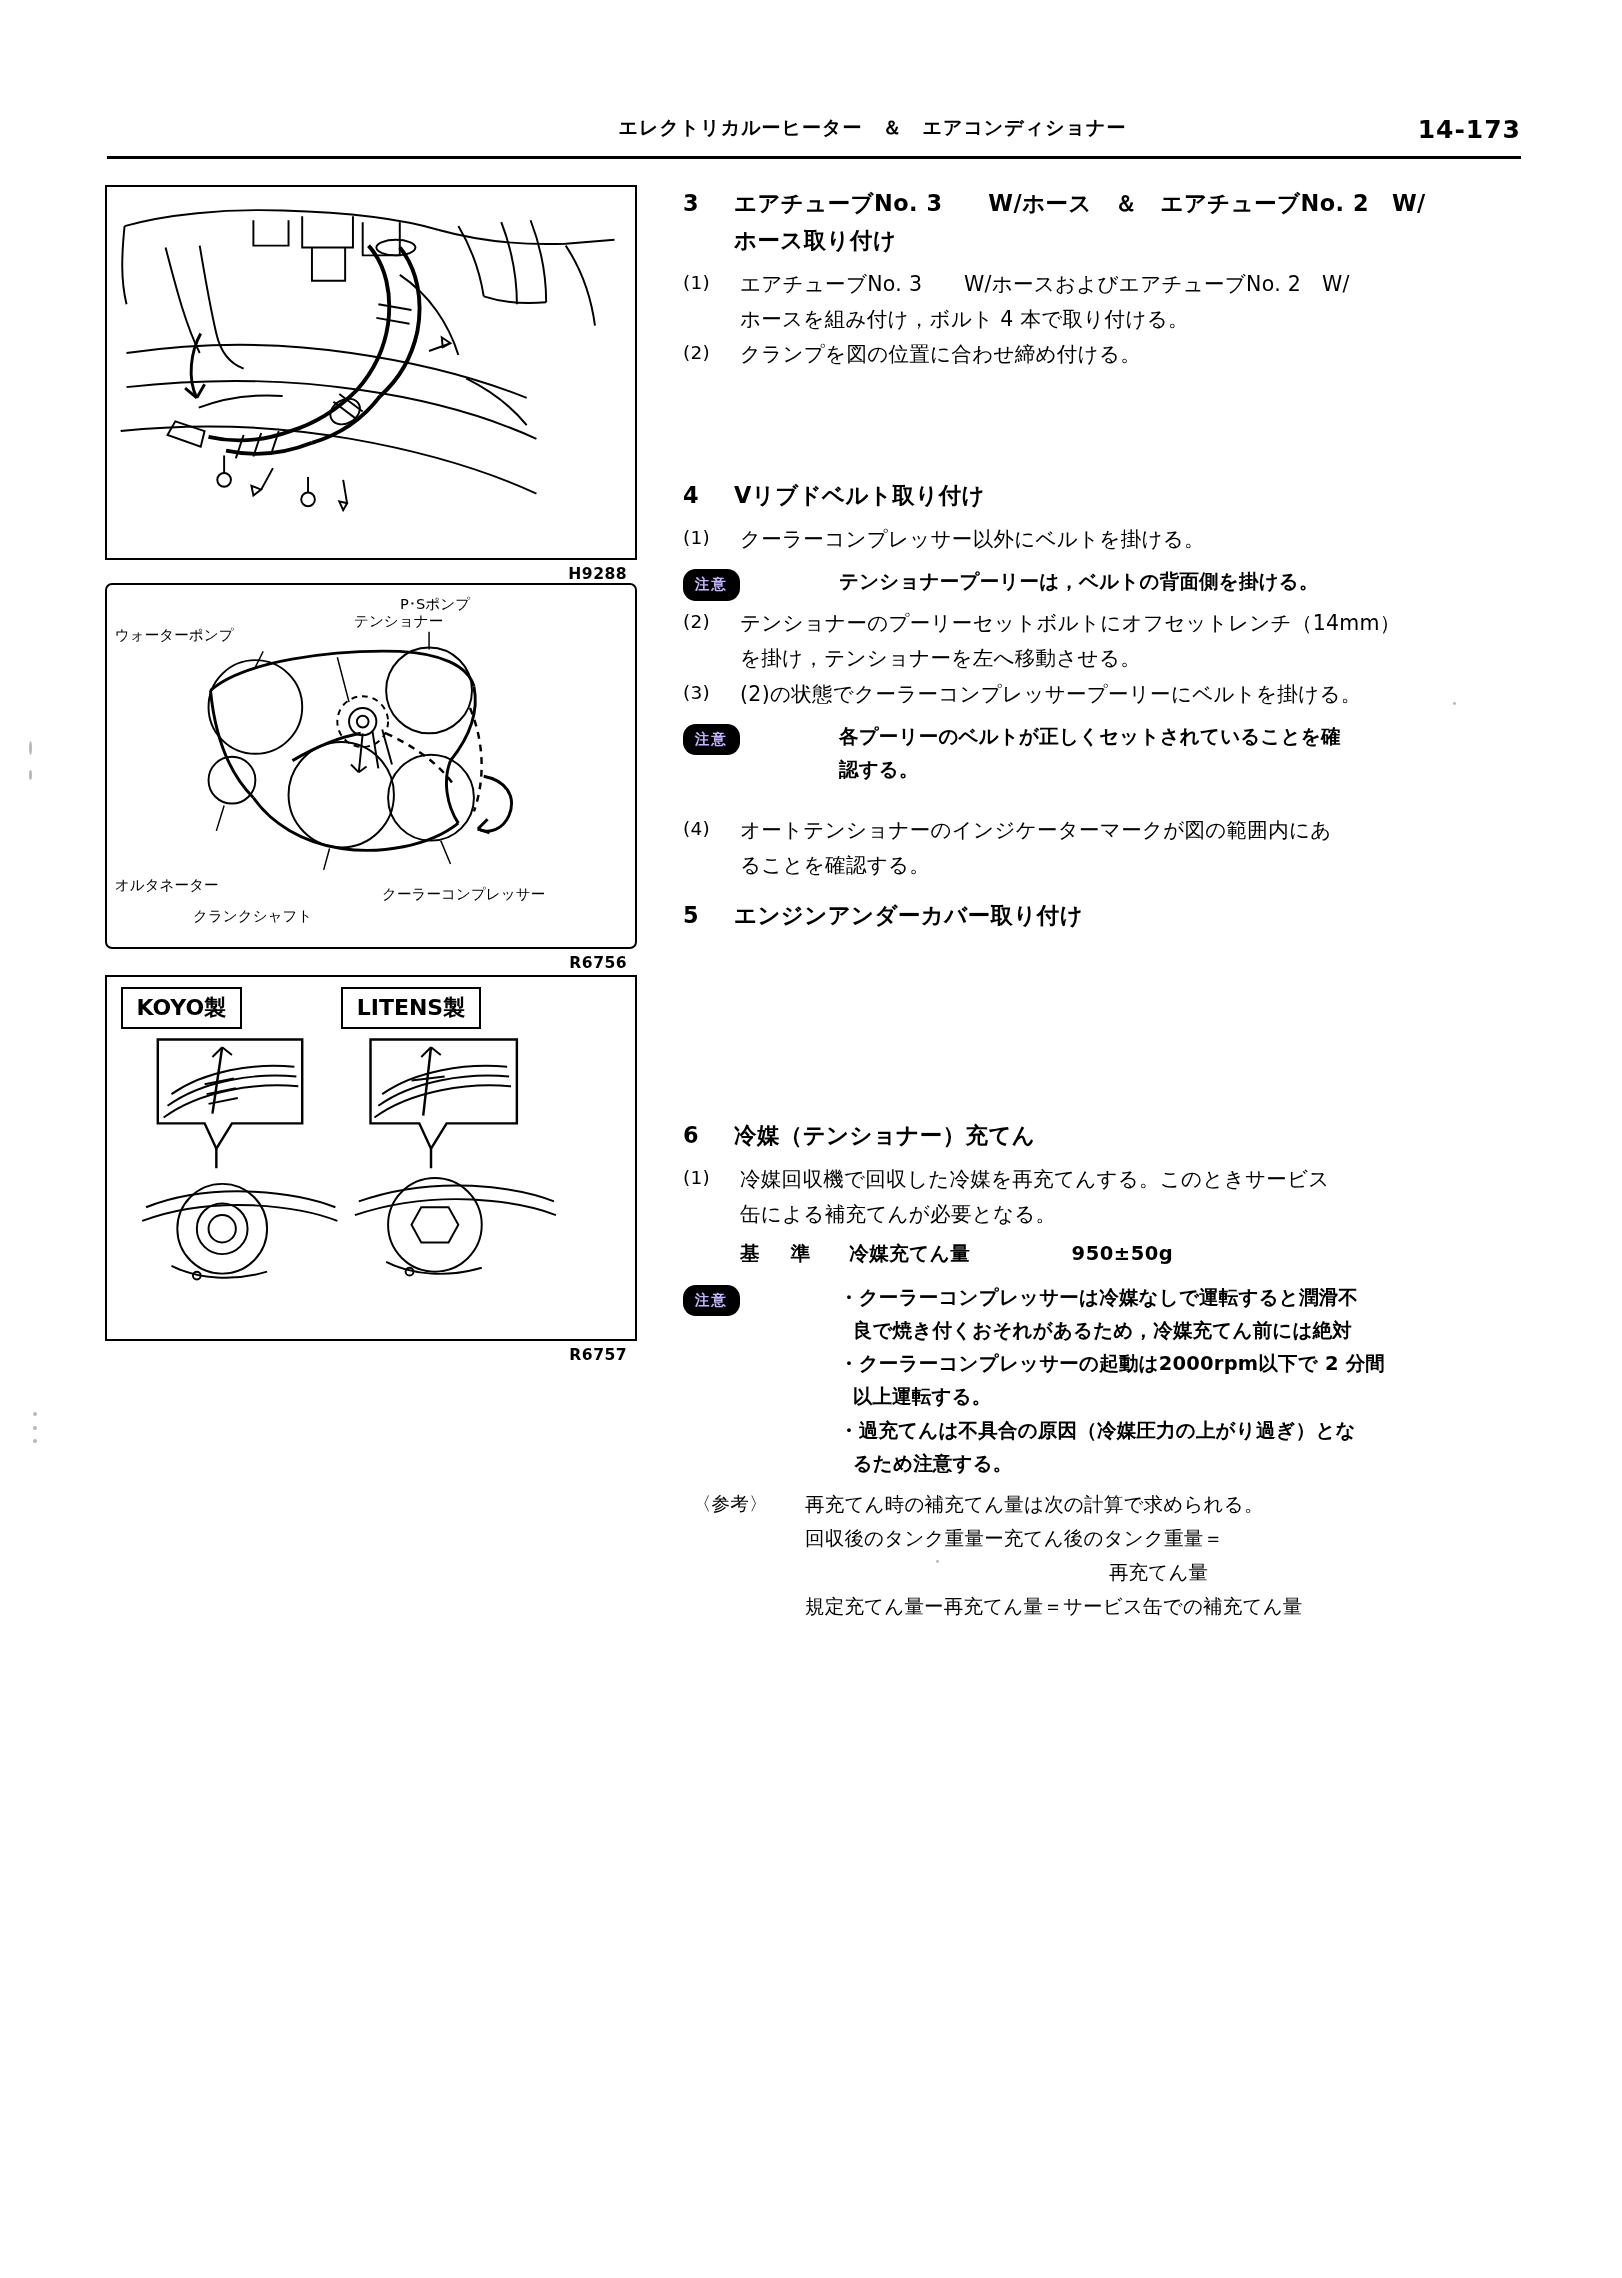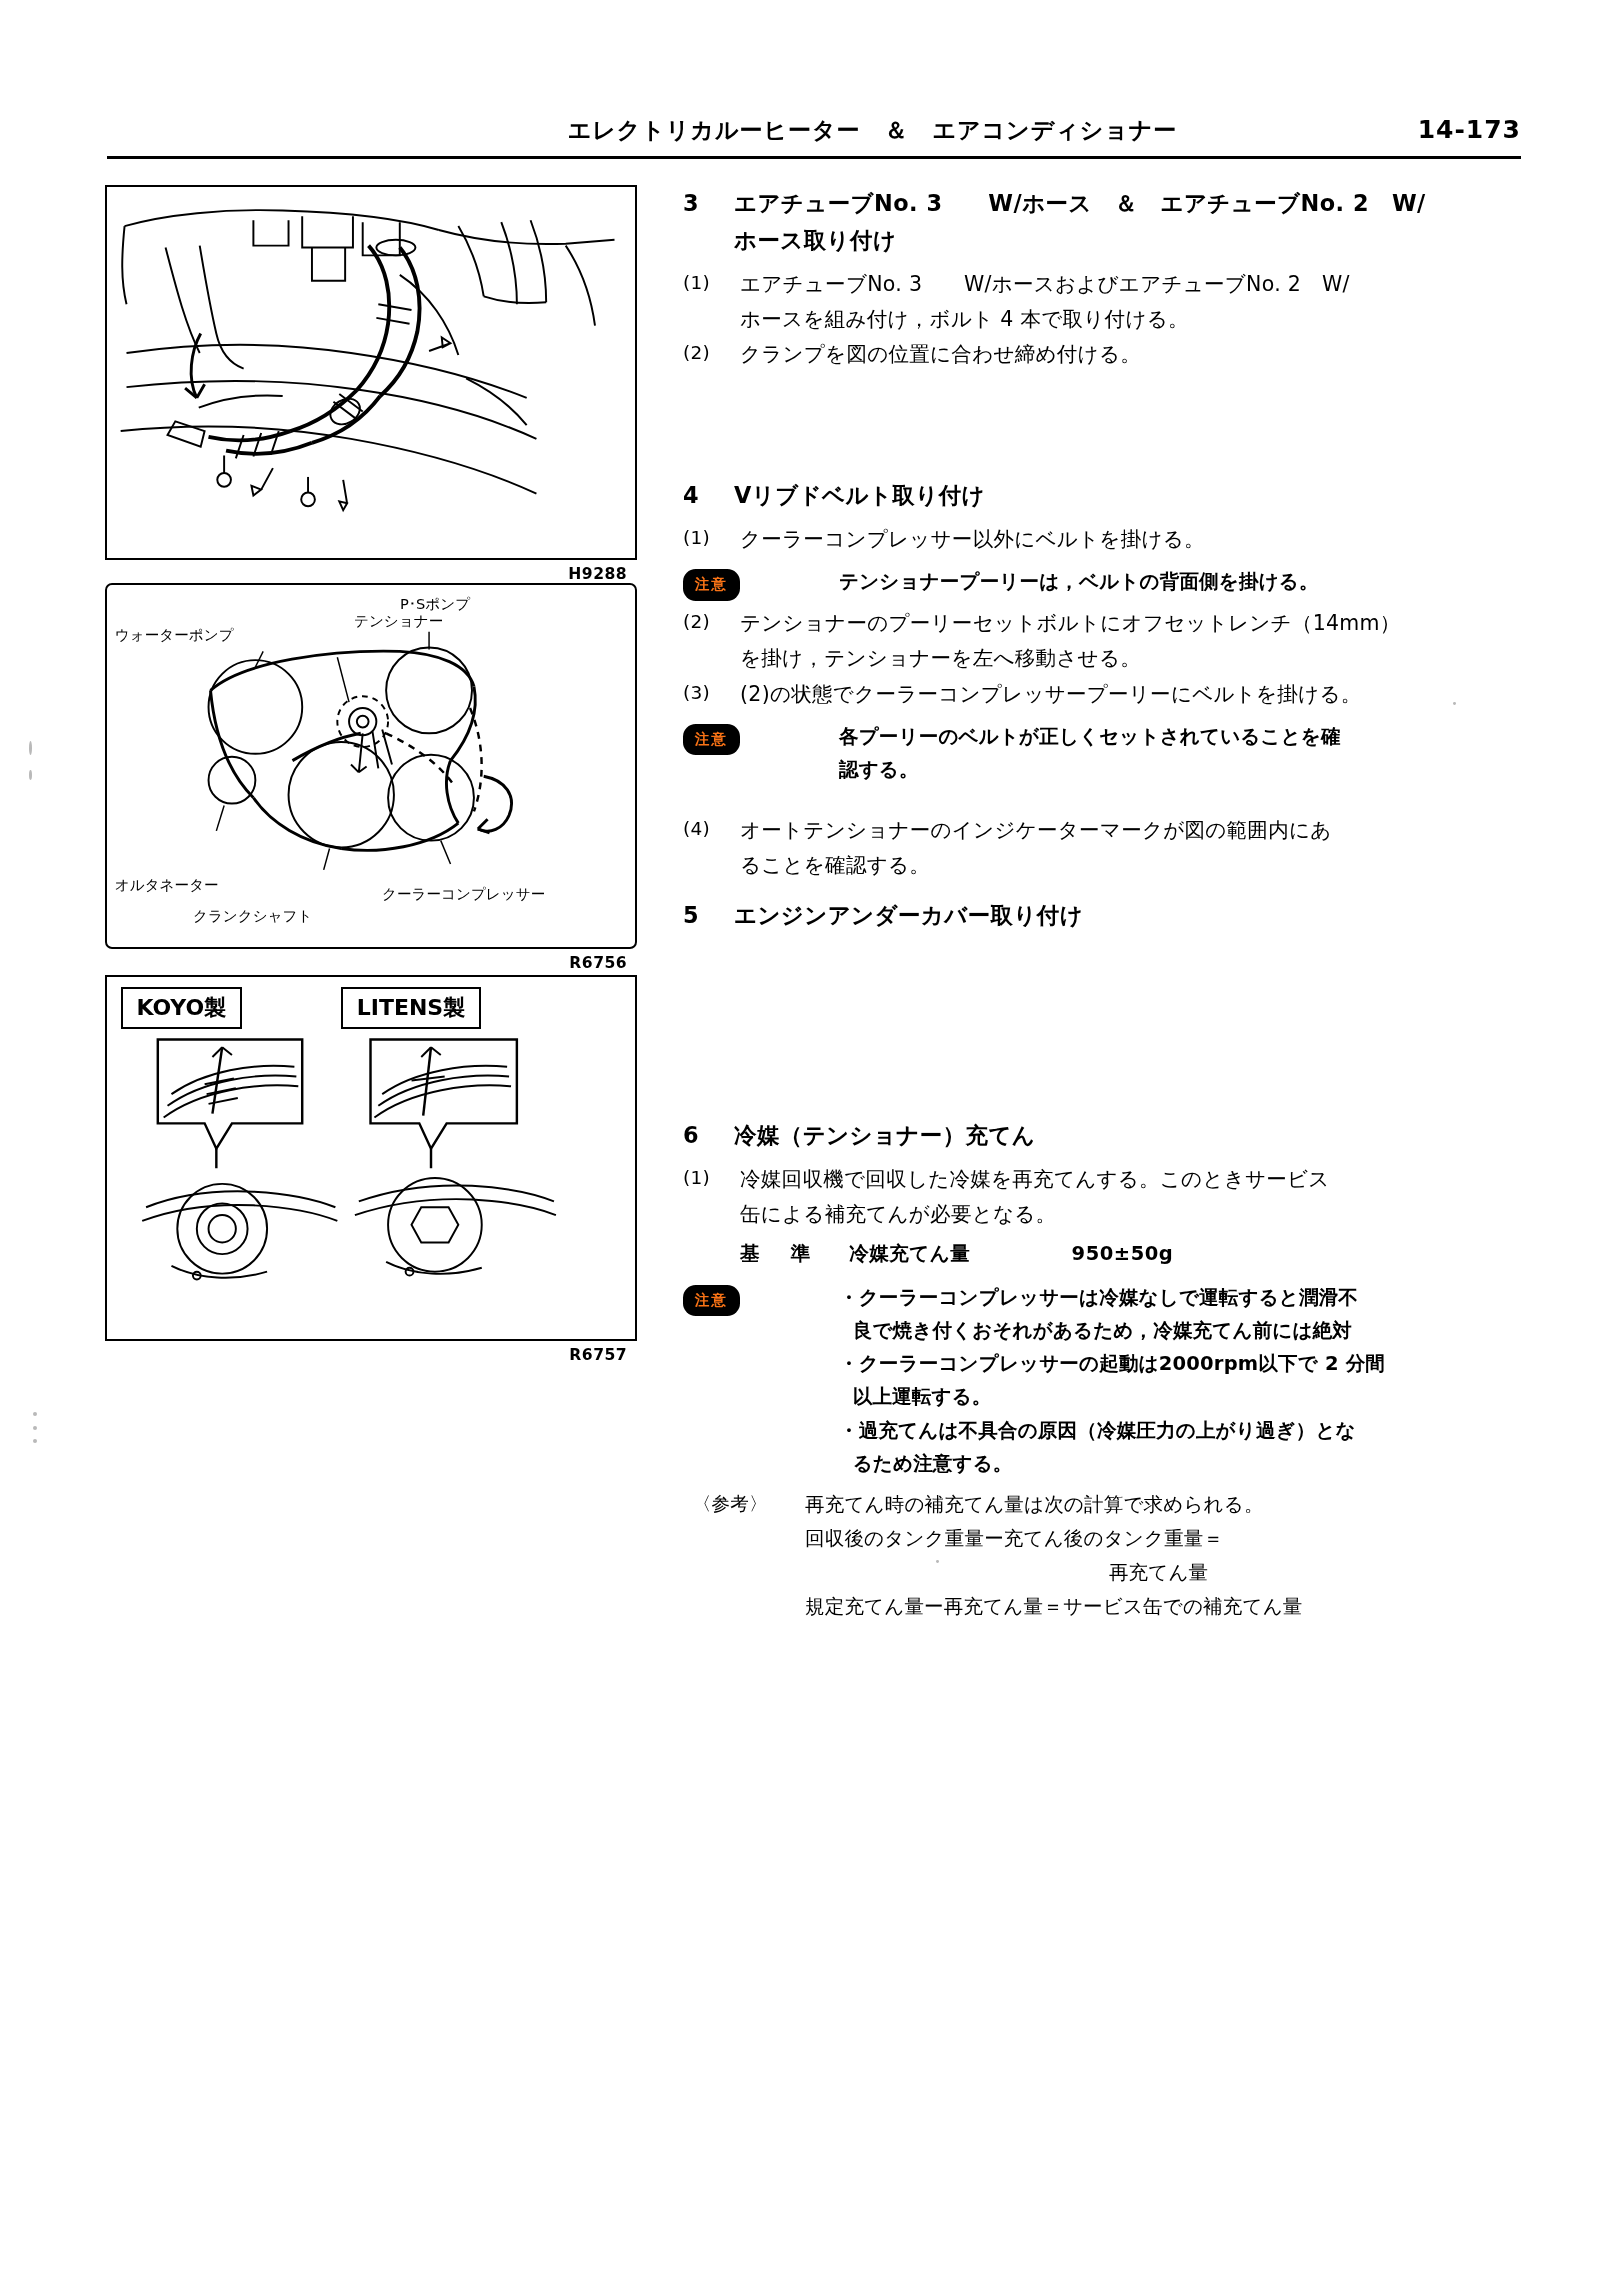--- a/index.html
+++ b/index.html
@@ -24,21 +24,21 @@
 
   
   .header {
     position: absolute;
     left: 107px;
     top: 115px;
     width: 1414px;
   }
   .header-title {
     text-align: center;
-    font-size: 23px;
+    font-size: 19px;
     font-weight: bold;
     letter-spacing: 1px;
     font-family: "DejaVu Sans", sans-serif;
     padding-left: 117px;
   }
   .header-page {
     position: absolute;
     right: 0px;
     top: 0px;
     font-size: 25px;
@@ -145,21 +145,21 @@
     line-height: 1.7;
     font-weight: bold;
     letter-spacing: 0.2px;
   }
   .notice .badge {
     position: absolute;
     left: 0px;
     top: 3.9px;
     display: inline-block;
     background: #000;
-    color: #f97316;
+    color: #c4b5fd;
     font-size: 14.6px;
     font-weight: bold;
     border-radius: 12.7px;
     padding: 2.9px 11.7px 3.9px 11.7px;
     letter-spacing: 2px;
     font-family: "DejaVu Sans", sans-serif;
   }
   .notice .txt {
     display: block;
     padding-left: 156px;

